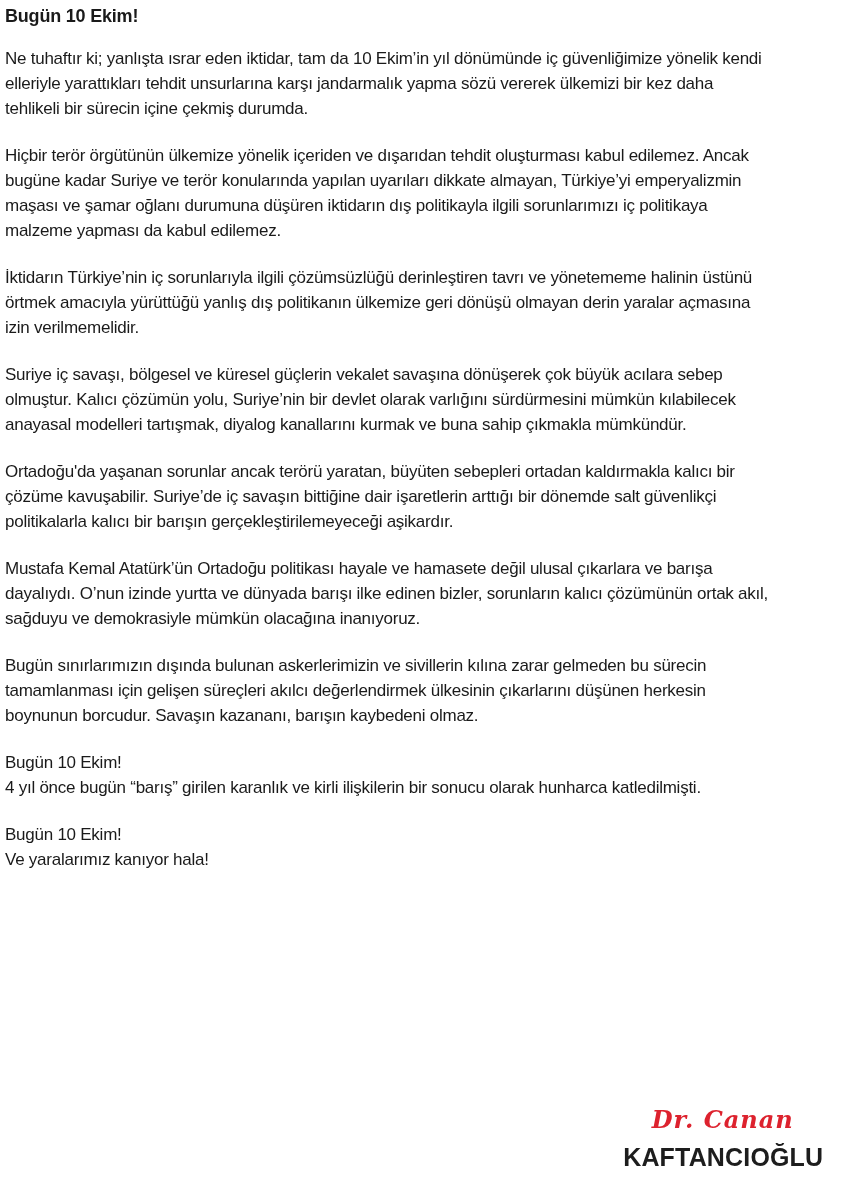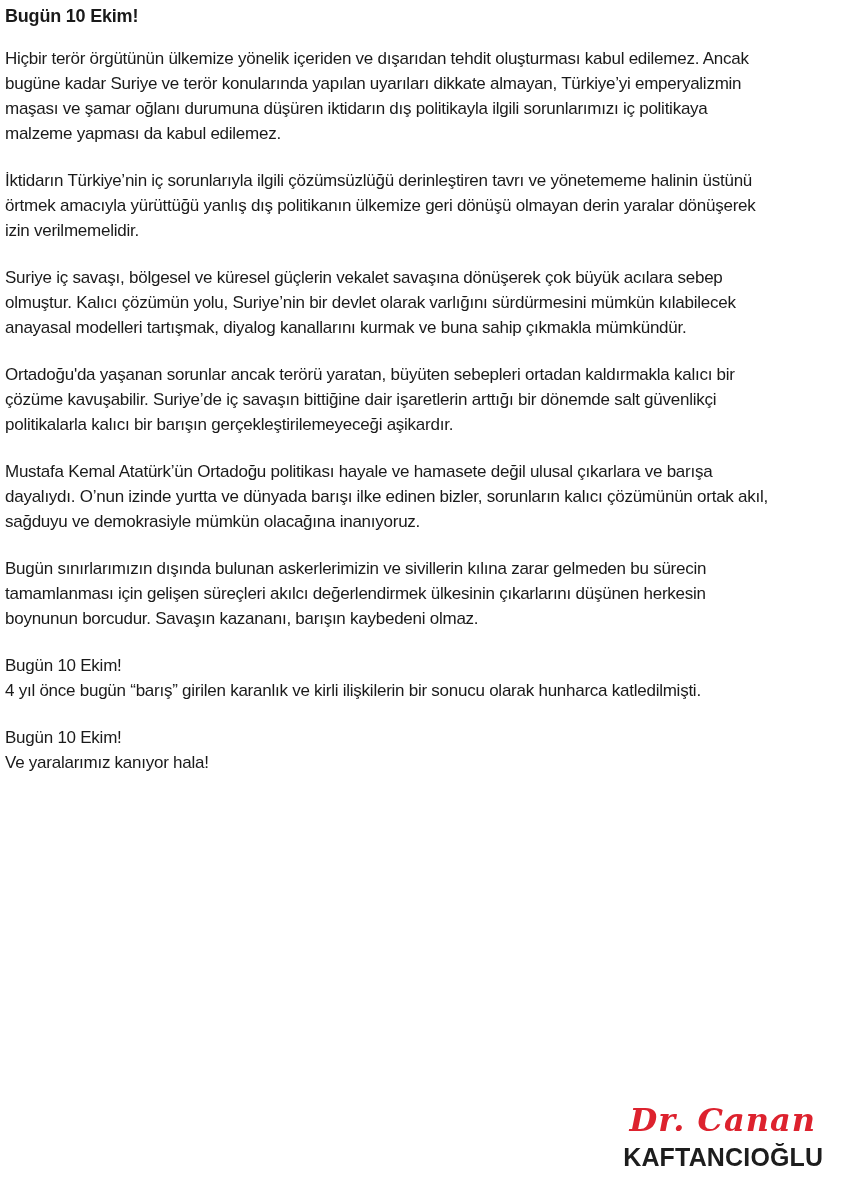--- a/index.html
+++ b/index.html
@@ -36,21 +36,21 @@
   .signature-block {
     position: absolute;
     right: 22px;
     top: 1098px;
     text-align: center;
   }
   .signature-name {
     font-family: "DejaVu Serif", serif;
     font-style: italic;
     font-weight: bold;
-    font-size: 32px;
+    font-size: 24px;
     line-height: 44px;
     color: #dd222e;
     letter-spacing: 1px;
     white-space: nowrap;
   }
   .signature-surname {
     font-family: "Liberation Sans", sans-serif;
     font-weight: 800;
     font-size: 26px;
     line-height: 30px;
@@ -61,26 +61,29 @@
     transform-origin: center;
   }
 </style>
 </head>
 <body>
 
 <div class="page">
 
   <h1 class="doc-title">Bugün 10 Ekim!</h1>
 
+  <p class="doc-paragraph">Ne tuhaftır ki;  yanlışta ısrar eden iktidar, tam da 10 Ekim’in yıl dönümünde iç güvenliğimize yönelik kendi
+elleriyle yarattıkları tehdit unsurlarına karşı jandarmalık yapma sözü vererek ülkemizi bir kez daha
+tehlikeli bir sürecin içine çekmiş durumda.</p>
   <p class="doc-paragraph">Hiçbir terör örgütünün ülkemize yönelik içeriden ve dışarıdan tehdit oluşturması kabul edilemez. Ancak
 bugüne kadar Suriye ve terör konularında yapılan uyarıları dikkate almayan, Türkiye’yi emperyalizmin
 maşası ve şamar oğlanı durumuna düşüren iktidarın dış politikayla ilgili sorunlarımızı iç politikaya
 malzeme yapması da kabul edilemez.</p>
   <p class="doc-paragraph">İktidarın Türkiye’nin iç sorunlarıyla ilgili çözümsüzlüğü derinleştiren tavrı ve yönetememe halinin üstünü
-örtmek amacıyla yürüttüğü yanlış dış politikanın ülkemize geri dönüşü olmayan derin yaralar dönüşerek
+örtmek amacıyla yürüttüğü yanlış dış politikanın ülkemize geri dönüşü olmayan derin yaralar açmasına
 izin verilmemelidir.</p>
   <p class="doc-paragraph">Suriye iç savaşı, bölgesel ve küresel güçlerin vekalet savaşına dönüşerek çok büyük acılara sebep
 olmuştur. Kalıcı çözümün yolu, Suriye’nin bir devlet olarak varlığını sürdürmesini mümkün kılabilecek
 anayasal modelleri tartışmak, diyalog kanallarını kurmak ve buna sahip çıkmakla mümkündür.</p>
   <p class="doc-paragraph">Ortadoğu'da yaşanan sorunlar ancak terörü yaratan, büyüten sebepleri ortadan kaldırmakla kalıcı bir
 çözüme kavuşabilir. Suriye’de iç savaşın bittiğine dair işaretlerin arttığı bir dönemde salt güvenlikçi
 politikalarla kalıcı bir barışın gerçekleştirilemeyeceği aşikardır.</p>
   <p class="doc-paragraph">Mustafa Kemal Atatürk’ün Ortadoğu politikası hayale ve hamasete değil ulusal çıkarlara ve barışa
 dayalıydı. O’nun izinde yurtta ve dünyada barışı ilke edinen bizler, sorunların kalıcı çözümünün ortak akıl,
 sağduyu ve demokrasiyle mümkün olacağına inanıyoruz.</p>

